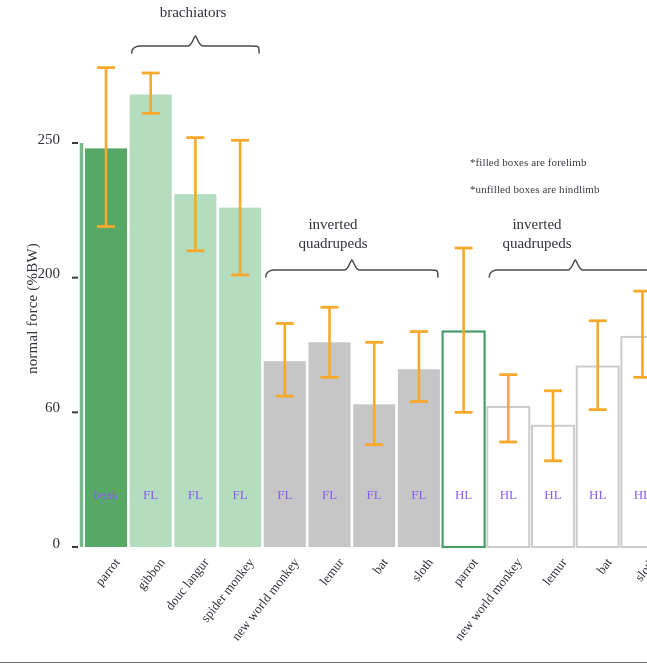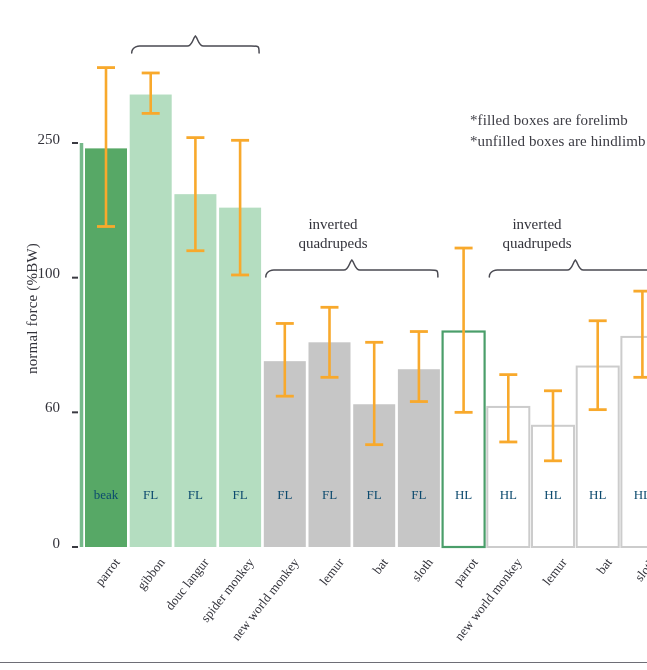--- a/index.html
+++ b/index.html
@@ -28,26 +28,26 @@
   .ytick{
     right:0;text-align:right;font-size:15px;
     width:46px;
   }
   
   .group-cap{
     text-align:center;font-size:15px;line-height:19px;
   }
   
   .note{
-    font-size:15px;color:#3b3b43;letter-spacing:.1px;white-space:nowrap;
+    font-size:11px;color:#3b3b43;letter-spacing:.1px;white-space:nowrap;margin-top:44px;
   }
   
   .barlab{
     position:absolute;text-align:center;font-size:13px;
-    color:#0c4a6e;font-family:"Liberation Serif", serif;
+    color:#8b5cf6;font-family:"Liberation Serif", serif;
   }
   
   .xlab{
     position:absolute;font-size:13px;white-space:nowrap;
     transform-origin:0 0;
     transform:rotate(-52deg) translate(-100%,0);
     color:#33333b;
   }
   #bottomrule{
     position:absolute;left:0;top:662px;width:647px;height:0;
@@ -163,36 +163,37 @@
              C 572.35 270 572.35 263 575.35 260
              C 578.35 263 578.35 270 583.35 270
              L 653.4000000000001 270
              C 661.4000000000001 270 661.4000000000001 270 661.4000000000001 277" fill="none" stroke="#4a4a52" stroke-width="1.5" stroke-linecap="round"></path>
     </svg>
 
   <div class="txt" id="ylabel">normal force (%BW)</div>
 
   <div class="txt ytick" style="top:535px;width:48px;left:12px;">0</div>
   <div class="txt ytick" style="top:399px;width:48px;left:12px;">60</div>
-  <div class="txt ytick" style="top:265px;width:48px;left:12px;">100</div>
+  <div class="txt ytick" style="top:265px;width:48px;left:12px;">200</div>
   <div class="txt ytick" style="top:131px;width:48px;left:12px;">250</div>
 
+  <div class="txt group-cap" style="left:118px;top:3px;width:150px;">brachiators</div>
 
   <div class="txt group-cap" style="left:258px;top:215px;width:150px;">
     <div>inverted</div>
     <div>quadrupeds</div>
   </div>
 
   <div class="txt group-cap" style="left:462px;top:215px;width:150px;">
     <div>inverted</div>
     <div>quadrupeds</div>
   </div>
 
   <div class="txt note" style="left:470px;top:112px;">*filled boxes are forelimb</div>
-  <div class="txt note" style="left:470px;top:133px;">*unfilled boxes are hindlimb</div>
+  <div class="txt note" style="left:470px;top:139px;">*unfilled boxes are hindlimb</div>
 
   <div id="overlay">
       <div class="barlab" style="left: 85px; top: 487px; width: 42px;">beak</div>
       <div class="xlab" style="left: 111.04px; top: 555px;">parrot</div>
       <div class="barlab" style="left: 129.7px; top: 487px; width: 42px;">FL</div>
       <div class="xlab" style="left: 155.74px; top: 555px;">gibbon</div>
       <div class="barlab" style="left: 174.4px; top: 487px; width: 42px;">FL</div>
       <div class="xlab" style="left: 200.44px; top: 555px;">douc langur</div>
       <div class="barlab" style="left: 219.1px; top: 487px; width: 42px;">FL</div>
       <div class="xlab" style="left: 245.14px; top: 555px;">spider monkey</div>

